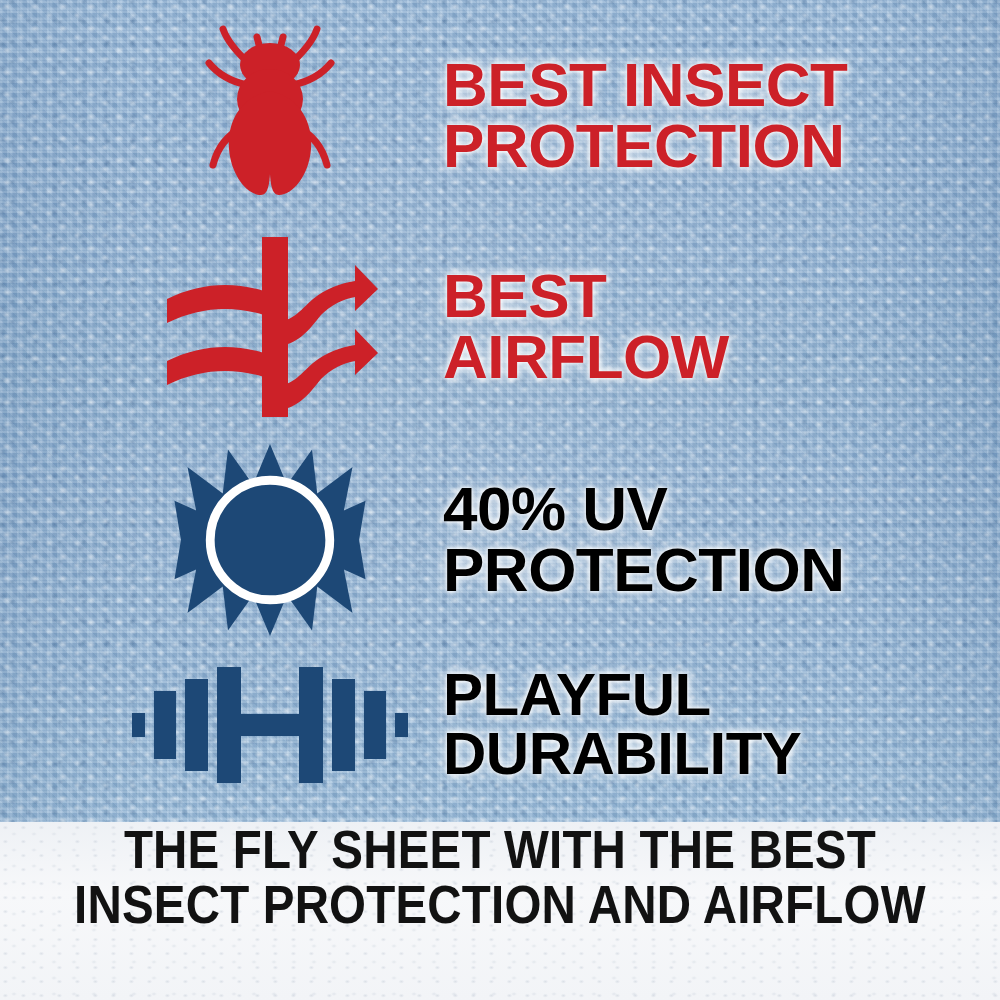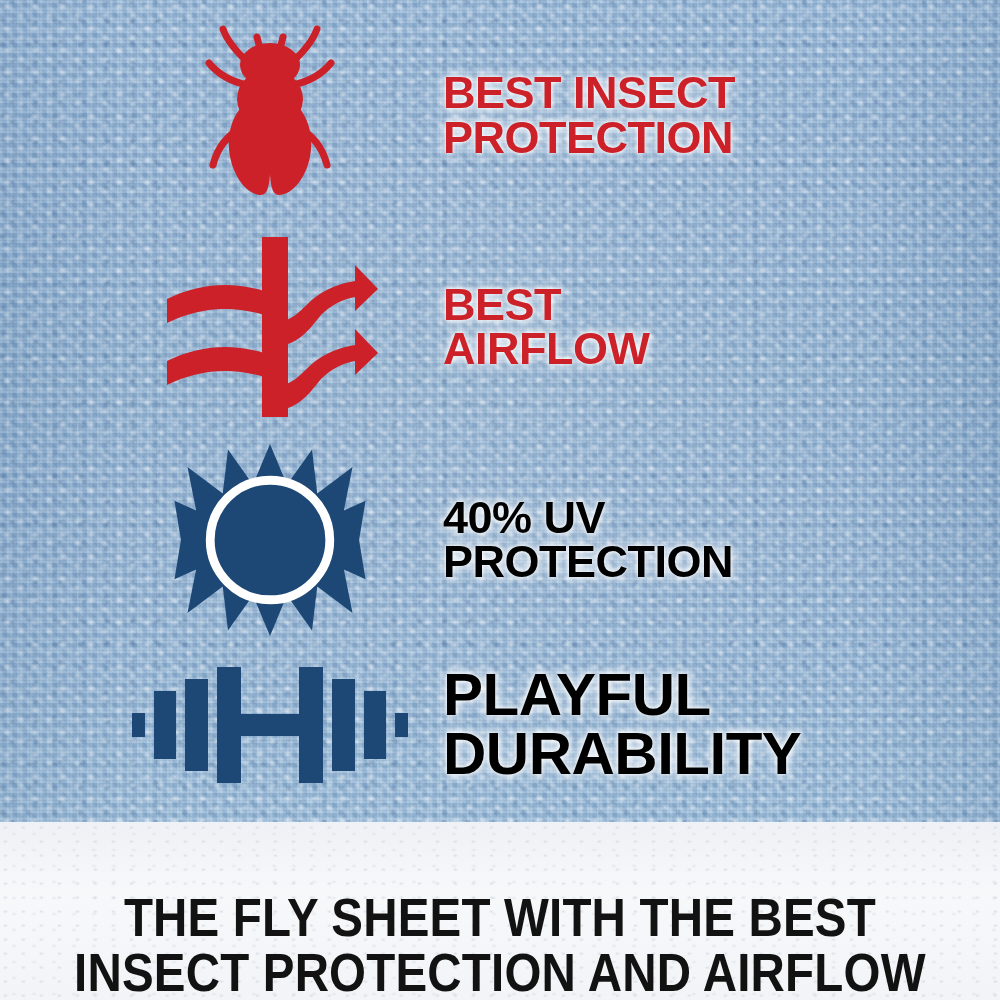--- a/index.html
+++ b/index.html
@@ -74,21 +74,21 @@
   }
   .text-cell {
     flex: 1 1 auto;
     padding-left: 23px;
   }
 
   .feature-text {
     margin: 0;
     font-family: "Liberation Sans", sans-serif;
     font-weight: bold;
-    font-size: 45px;
+    font-size: 62px;
     line-height: 0.98;
     letter-spacing: -0.5px;
     white-space: pre-line;
   }
   .feature-text.red {
     color: #cc2128;
     text-shadow:
       0 0 4px rgba(255,255,255,0.95),
       0 0 9px rgba(255,255,255,0.85),
       0 0 16px rgba(255,255,255,0.6);
@@ -116,21 +116,21 @@
     top: 822px;
     width: 1000px;
     height: 178px;
     background-color: #f3f5f8;
     background-image:
       radial-gradient(ellipse 4px 3px at 30% 40%, rgba(200,208,218,0.55) 0%, rgba(200,208,218,0) 70%),
       radial-gradient(ellipse 4px 3px at 70% 75%, rgba(205,213,222,0.45) 0%, rgba(205,213,222,0) 70%),
       linear-gradient(180deg, #eef1f5 0%, #f7f8fa 40%, #f2f4f7 100%);
     background-size: 18px 14px, 20px 16px, 100% 100%;
     display: flex;
-    align-items: flex-end;
+    align-items: flex-start;
     justify-content: center;
   }
   .caption-text {
     margin: 0;
     text-align: center;
     color: #121212;
     font-family: "Liberation Sans Narrow", "Liberation Sans", sans-serif;
     font-weight: bold;
     font-size: 54px;
     line-height: 1.02;

